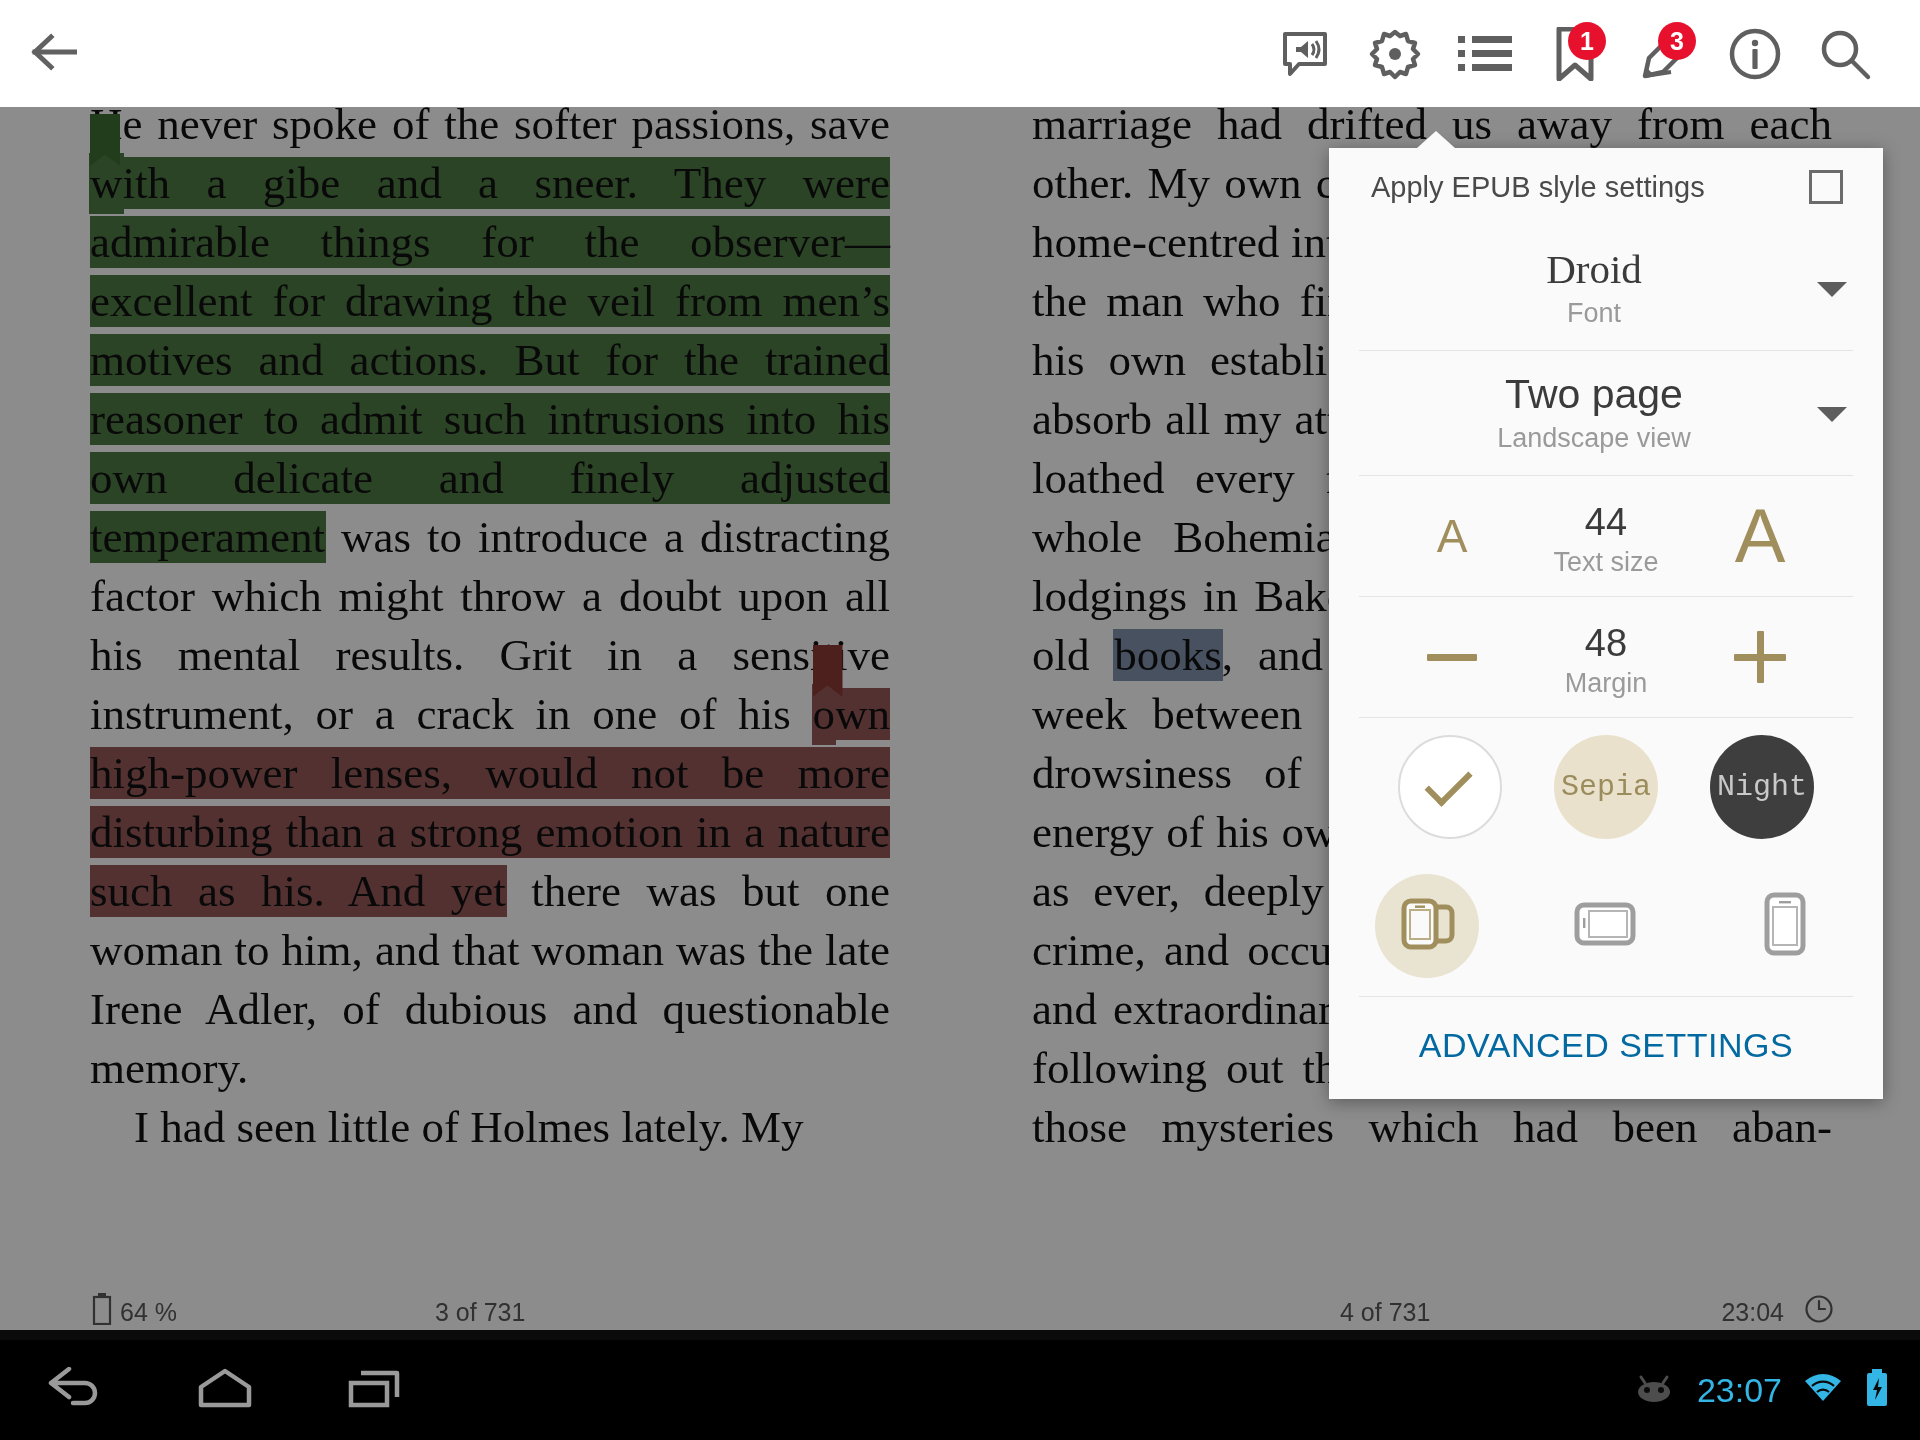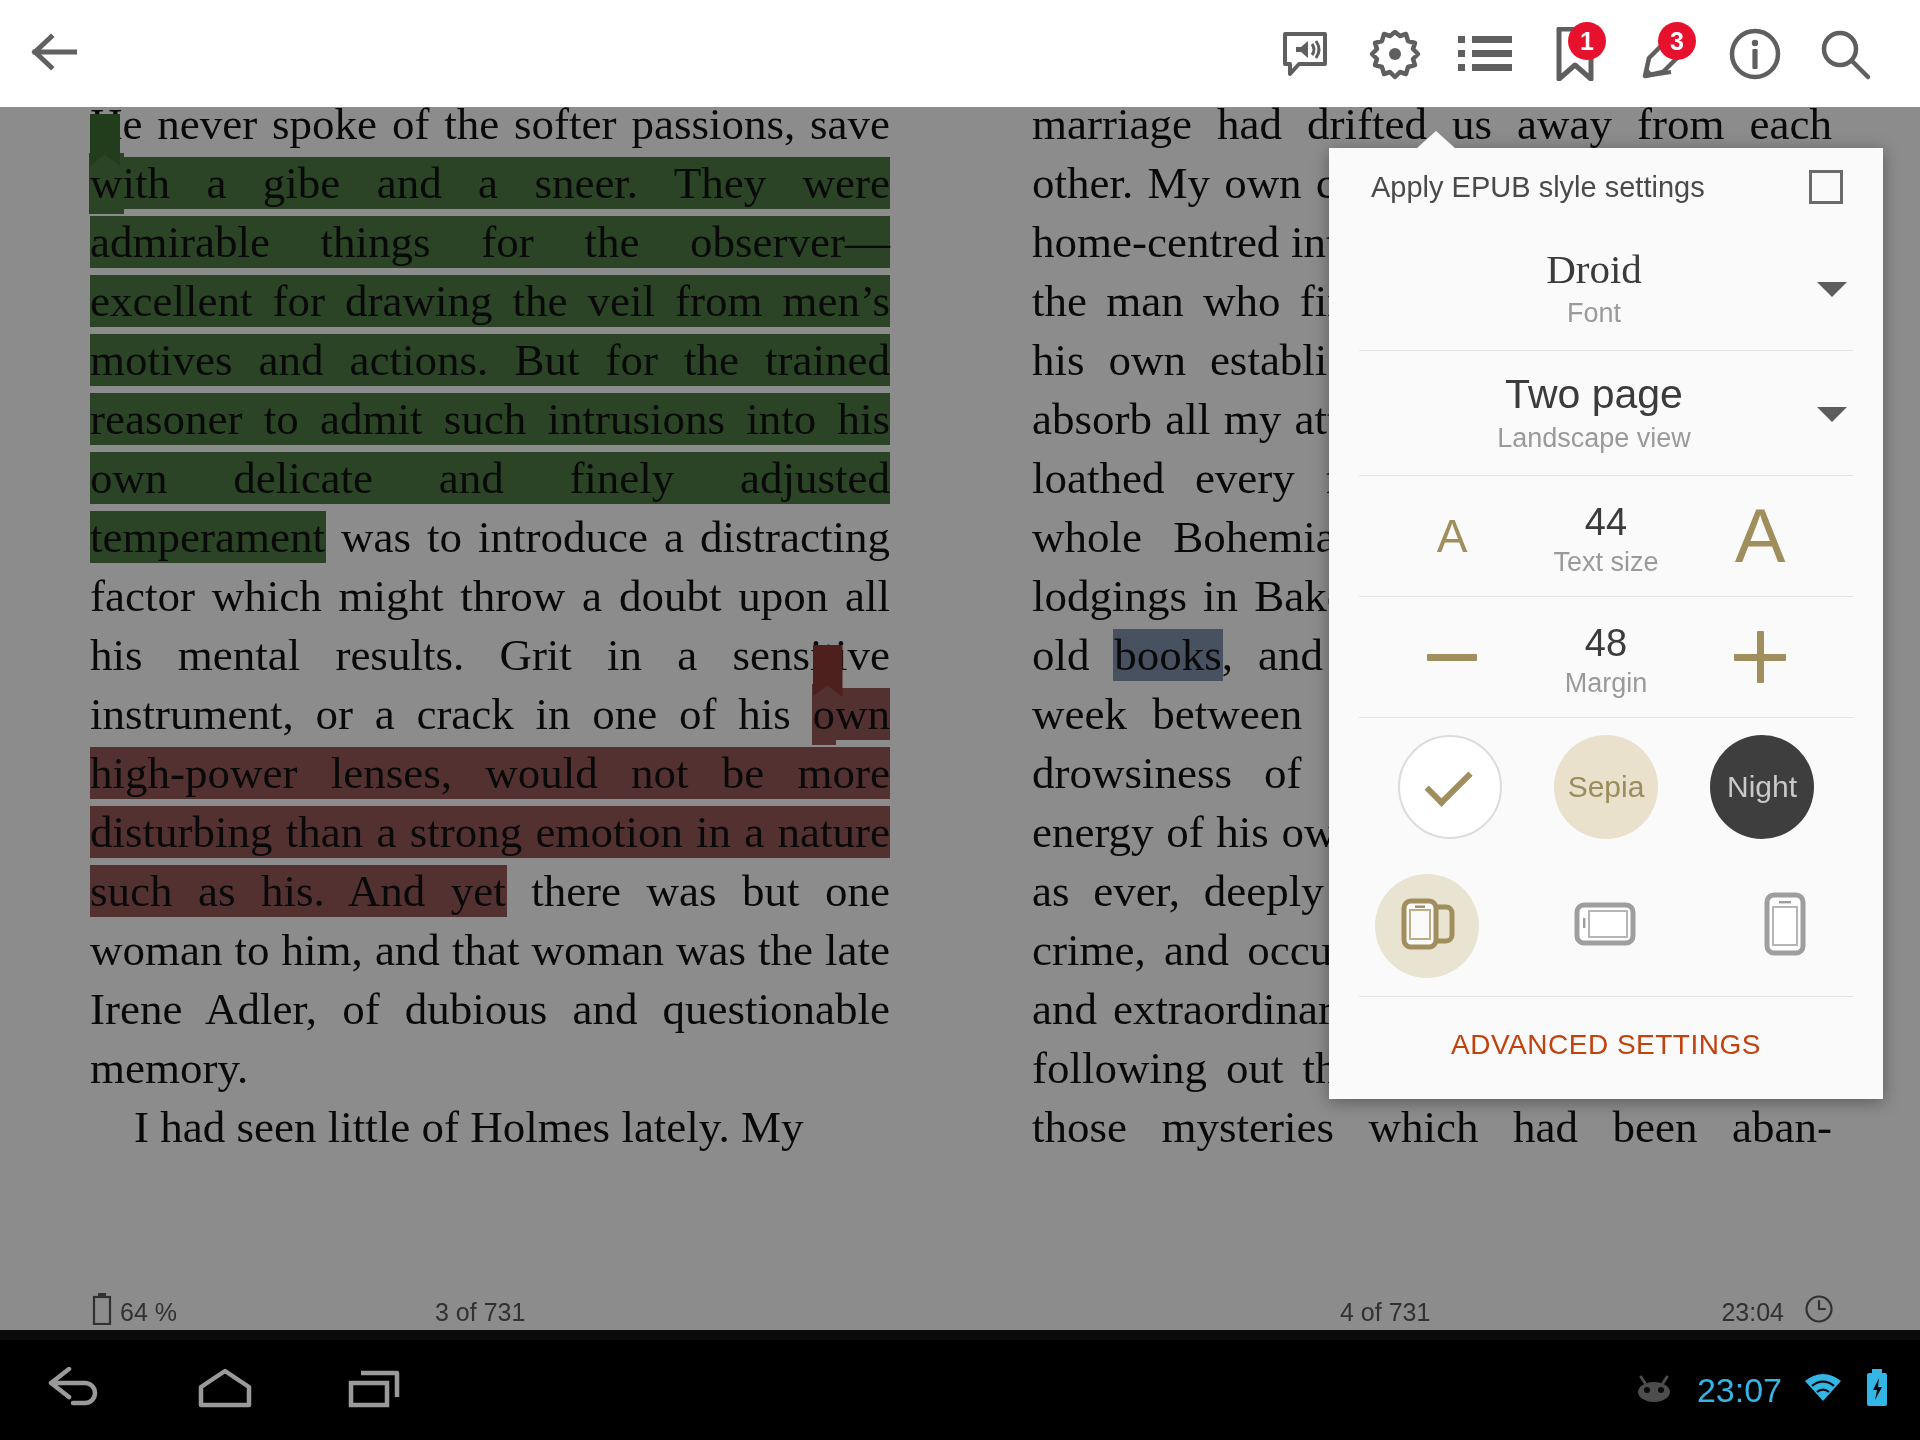--- a/index.html
+++ b/index.html
@@ -252,20 +252,21 @@
   .glyph-plus::before, .glyph-plus::after {
     content: ""; position: absolute; background: #a08f5c; border-radius: 1px;
   }
   .glyph-plus::before { left: 0; top: 23px; width: 52px; height: 7px; }
   .glyph-plus::after  { top: 0; left: 23px; height: 52px; width: 7px; }
 
   .sp-themes {
     height: 138px;
     display: flex;
     padding: 0 46px;
+    font-family: Liberation Mono, monospace;
   }
   .theme-cell { width: 150px; display: flex; align-items: center; justify-content: center; }
   .theme-cell + .theme-cell { margin-left: 0; }
   .sp-themes { justify-content: space-between; }
   .theme-circle {
     width: 104px; height: 104px;
     border-radius: 52px;
     display: flex; align-items: center; justify-content: center;
     font-size: 30px;
   }
@@ -291,22 +292,22 @@
     border-radius: 52px;
     display: flex; align-items: center; justify-content: center;
   }
   .orient-cell.selected { background: #e9e4d2; }
 
   .sp-advanced {
     height: 96px;
     display: flex;
     align-items: center;
     justify-content: center;
-    font-size: 28px;
-    color: #c2410c;
+    font-size: 34px;
+    color: #0369a1;
     letter-spacing: 0.5px;
   }
 
   
   .navbar {
     position: absolute;
     left: 0; bottom: 0;
     width: 1920px;
     height: 100px;
     background: #000000;

